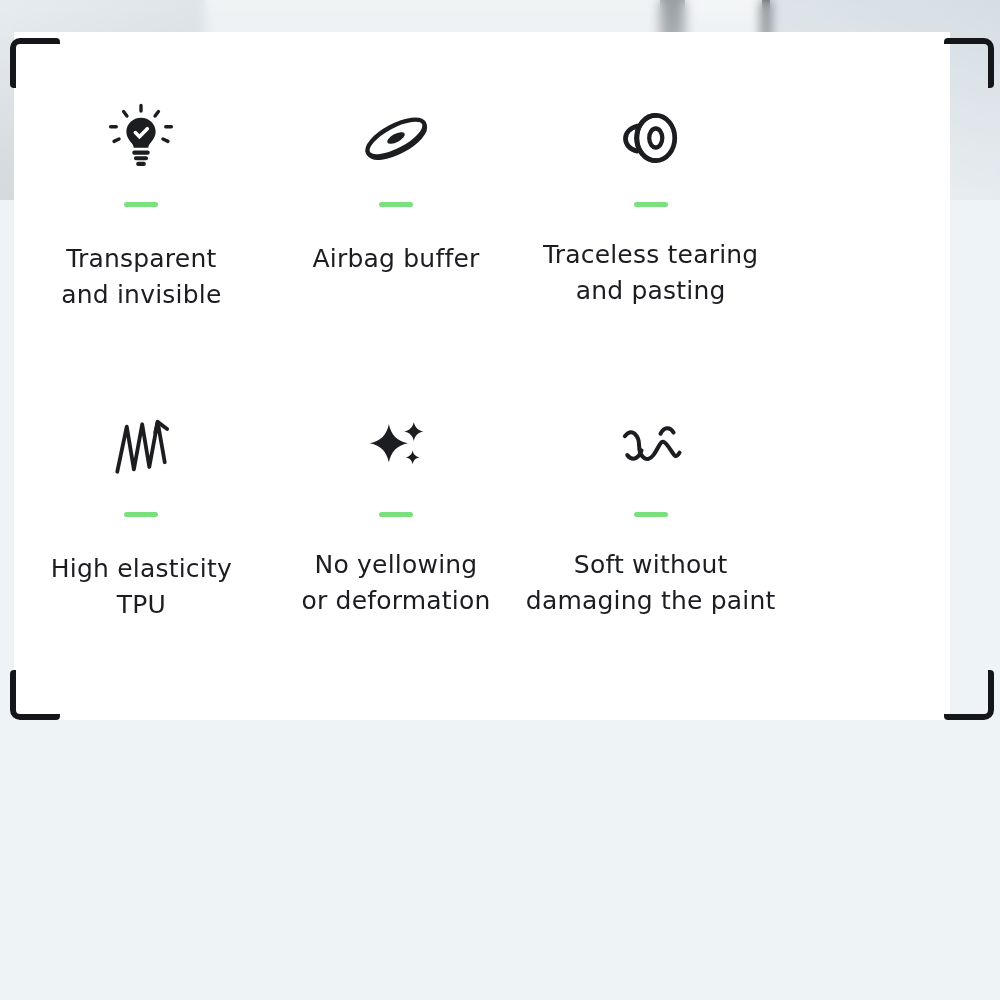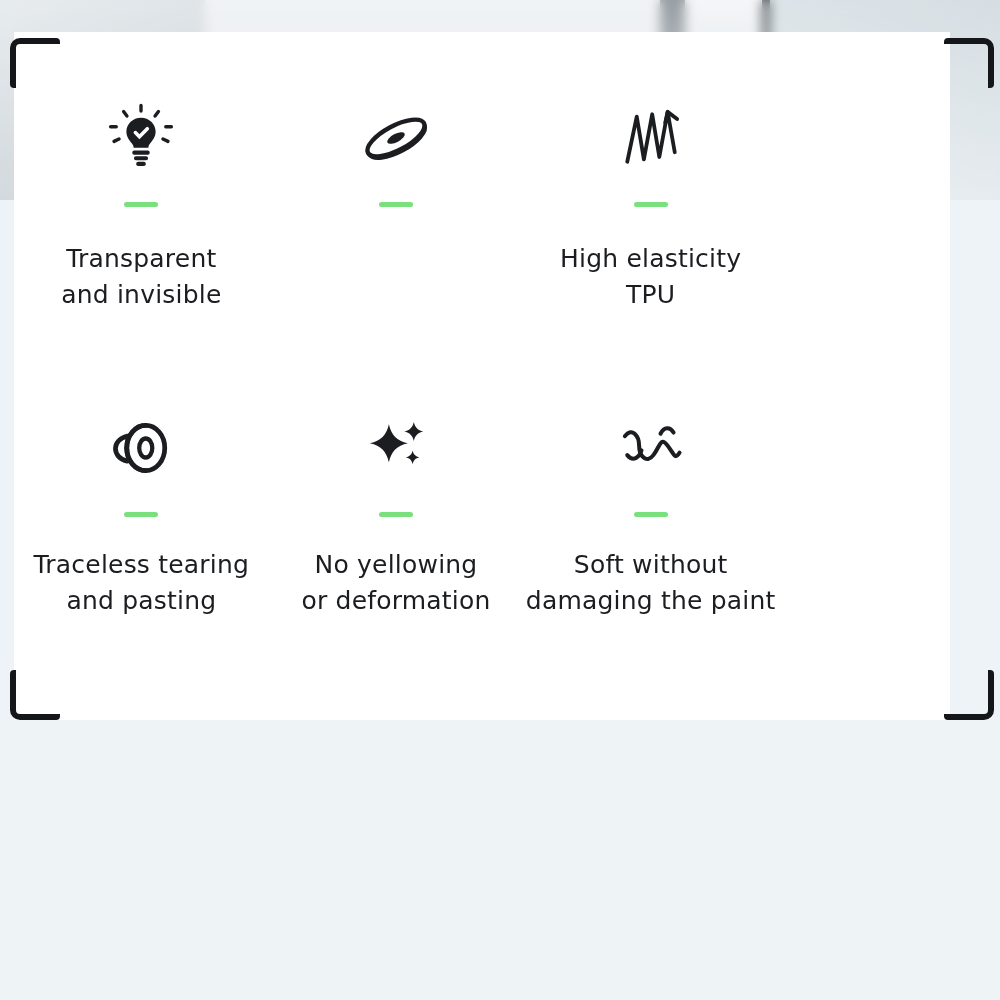--- a/index.html
+++ b/index.html
@@ -201,49 +201,50 @@
       <div class="icon">
         <svg viewBox="0 0 64 64" width="78" height="78" fill="none" stroke="#1b1d21" stroke-width="3.4">
           <g transform="rotate(-28 32 32)">
             <ellipse cx="32" cy="32" rx="26" ry="10" fill="none" stroke="#1b1d21" stroke-width="3.6"></ellipse>
             <ellipse cx="32" cy="32" rx="8" ry="3.4" fill="#1b1d21" stroke="none"></ellipse>
             <path d="M6.5 33.5c0 5.6 11.6 10 25.5 10s25.5-4.4 25.5-10" stroke="#1b1d21" stroke-width="3.6" fill="none"></path>
           </g>
         </svg>
       </div>
       <div class="dash"></div>
-    </div>
-
-    <div class="feature">
-      <div class="icon">
-        <svg viewBox="0 0 64 64" width="76" height="76" fill="none" stroke="#1b1d21" stroke-width="3.2" stroke-linecap="round" stroke-linejoin="round">
-          <path d="M12 52 L20 14 L26 50 L33 12 L39 48 L46 10 L52 44"></path>
-          <path d="M46 10 L54 16 M46 10 L44 19"></path>
-        </svg>
-      </div>
-      <div class="dash"></div>
-      <div class="label">High elasticity
-TPU</div>
+      <div class="label">Airbag buffer</div>
     </div>
 
     <div class="feature row2">
       <div class="icon">
         <svg viewBox="0 0 64 64" width="76" height="76" fill="none" stroke="#1b1d21" stroke-width="3.4" stroke-linecap="round">
           <ellipse cx="36" cy="32" rx="16" ry="19" fill="none" stroke="#1b1d21" stroke-width="4"></ellipse>
           <ellipse cx="36" cy="32" rx="5.5" ry="8" fill="none" stroke="#1b1d21" stroke-width="3.6"></ellipse>
           <path d="M20 32c0-10.5 7.2-19 16-19" stroke="#1b1d21" stroke-width="4"></path>
           <path d="M20 32c0 10.5 7.2 19 16 19" stroke="#1b1d21" stroke-width="4"></path>
           <path d="M20.5 22c-6.5 1.5-10 6-10 10.5S14 42 20.5 43" stroke="#1b1d21" stroke-width="4" fill="none"></path>
         </svg>
       </div>
       <div class="dash"></div>
       <div class="label">Traceless tearing
 and pasting</div>
     </div>
 
+    <div class="feature">
+      <div class="icon">
+        <svg viewBox="0 0 64 64" width="76" height="76" fill="none" stroke="#1b1d21" stroke-width="3.2" stroke-linecap="round" stroke-linejoin="round">
+          <path d="M12 52 L20 14 L26 50 L33 12 L39 48 L46 10 L52 44"></path>
+          <path d="M46 10 L54 16 M46 10 L44 19"></path>
+        </svg>
+      </div>
+      <div class="dash"></div>
+      <div class="label">High elasticity
+TPU</div>
+    </div>
+
     <div class="feature row2">
       <div class="icon">
         <svg viewBox="0 0 64 64" width="76" height="76" fill="#1b1d21" stroke="none">
           <path d="M26 12c2.2 9.4 6.6 13.8 16 16-9.4 2.2-13.8 6.6-16 16-2.2-9.4-6.6-13.8-16-16 9.4-2.2 13.8-6.6 16-16z"></path>
           <path d="M47 10c1.1 4.7 3.3 6.9 8 8-4.7 1.1-6.9 3.3-8 8-1.1-4.7-3.3-6.9-8-8 4.7-1.1 6.9-3.3 8-8z"></path>
           <path d="M46 34c.8 3.4 2.4 5 5.8 5.8-3.4.8-5 2.4-5.8 5.8-.8-3.4-2.4-5-5.8-5.8 3.4-.8 5-2.4 5.8-5.8z"></path>
         </svg>
       </div>
       <div class="dash"></div>
       <div class="label">No yellowing

